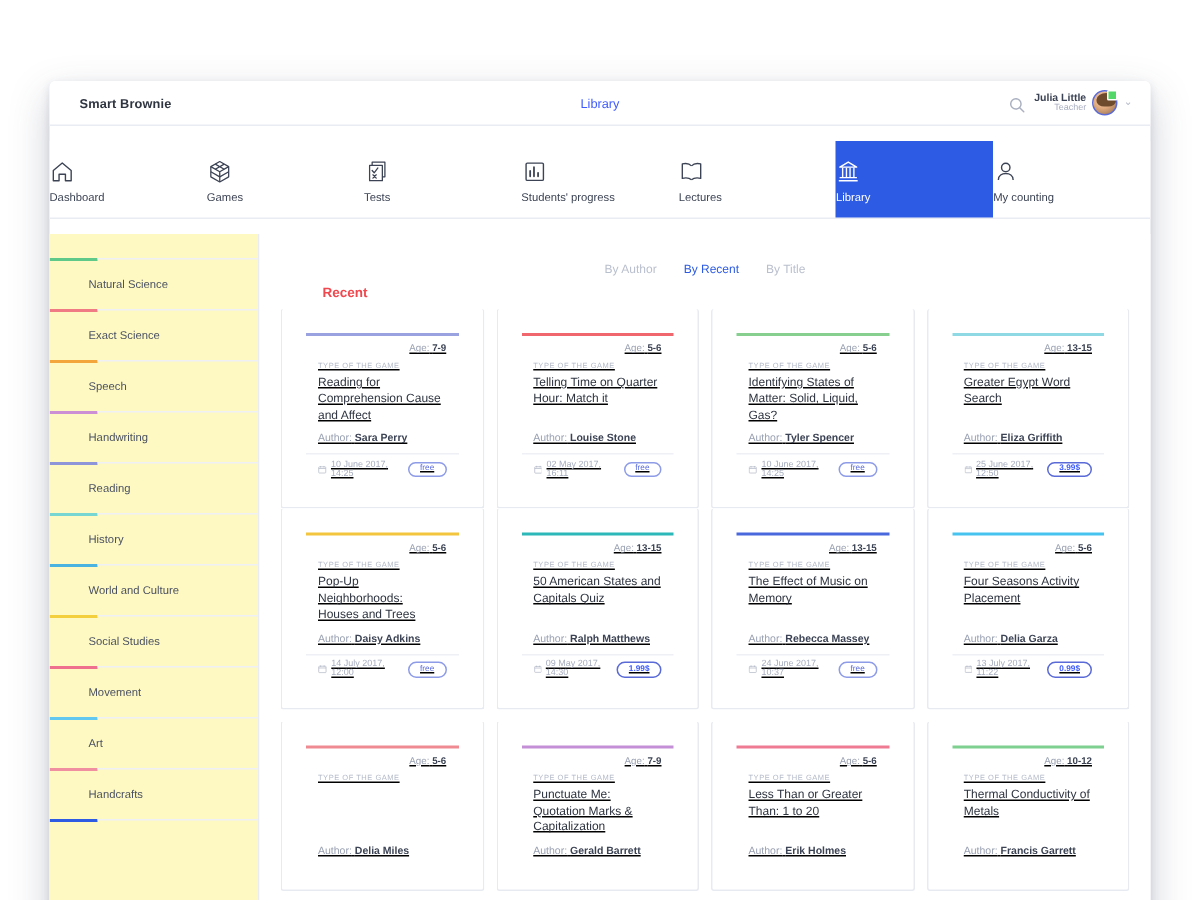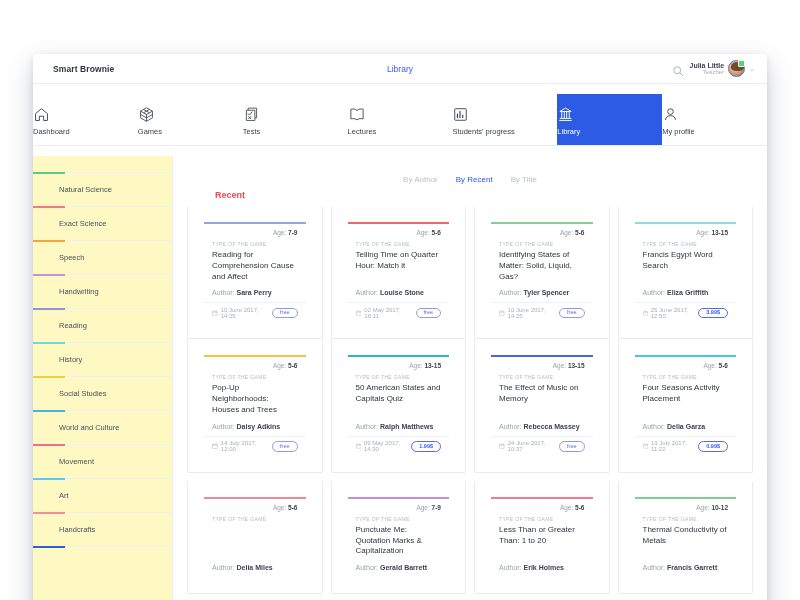--- a/index.html
+++ b/index.html
@@ -179,20 +179,21 @@
   .card {
     background: #fff;
     border: 1px solid #e7eaf1;
     border-top: none;
     border-radius: 2px;
     padding: 16px;
     display: flex;
     flex-direction: column;
     min-height: 92px;
     cursor: pointer;
+    text-decoration: underline;
   }
   .card-accent { height: 2px; width: 100%; }
   .card-inner { padding: 5px 8px 0 8px; flex: 1; display:flex; flex-direction:column; }
   .card-age {
     font-size: 6.5px; color: #9aa1b2; text-align: right; margin-bottom: 5px;
   }
   .card-age b { color: #3c4354; font-weight: bold; }
   .card-type {
     font-size: 5px; color: #b4bac8; letter-spacing: 0.35px; margin-bottom: 3px;
   }
@@ -279,57 +280,57 @@
           <path d="M4 5 H14 V17 H4 Z" fill="#fff"></path>
           <path d="M6 9 l1.6 1.8 L10.5 7" stroke-linecap="round"></path>
           <path d="M6.6 12.4 l2.6 2.6 M9.2 12.4 l-2.6 2.6" stroke-linecap="round"></path>
         </svg>
       </span>
       <span class="nav-label">Tests</span>
     </div>
 
     <div class="nav-item">
       <span class="nav-ico">
+        <svg width="17" height="17" viewBox="0 0 20 20" fill="none" stroke="#3c4354" stroke-width="1.1" stroke-linejoin="round">
+          <rect x="3.2" y="3.2" width="13.6" height="13.6" rx="1"></rect>
+          <path d="M6.4 13.6 V9.4 M9.4 13.6 V6.4 M12.6 13.6 V10.8" stroke-linecap="round" stroke-width="1.4"></path>
+        </svg>
+      </span>
+      <span class="nav-label">Students' progress</span>
+    </div>
+
+    <div class="nav-item">
+      <span class="nav-ico">
         <svg width="18" height="17" viewBox="0 0 22 20" fill="none" stroke="#3c4354" stroke-width="1.1" stroke-linejoin="round">
           <path d="M11 5.2 C9 3 6 3 3.5 3.6 V15.4 C6 14.8 9 14.8 11 16.6"></path>
           <path d="M11 5.2 C13 3 16 3 18.5 3.6 V15.4 C16 14.8 13 14.8 11 16.6"></path>
         </svg>
       </span>
       <span class="nav-label">Lectures</span>
-    </div>
-
-    <div class="nav-item">
-      <span class="nav-ico">
-        <svg width="17" height="17" viewBox="0 0 20 20" fill="none" stroke="#3c4354" stroke-width="1.1" stroke-linejoin="round">
-          <rect x="3.2" y="3.2" width="13.6" height="13.6" rx="1"></rect>
-          <path d="M6.4 13.6 V9.4 M9.4 13.6 V6.4 M12.6 13.6 V10.8" stroke-linecap="round" stroke-width="1.4"></path>
-        </svg>
-      </span>
-      <span class="nav-label">Students' progress</span>
     </div>
 
     <div class="nav-item active">
       <span class="nav-ico">
         <svg width="17" height="17" viewBox="0 0 20 20" fill="none" stroke="#ffffff" stroke-width="1.1" stroke-linejoin="round">
           <path d="M10 2.4 L16.6 6.4 H3.4 Z"></path>
           <path d="M5.6 6.8 V14.4 M8.6 6.8 V14.4 M11.4 6.8 V14.4 M14.4 6.8 V14.4"></path>
           <path d="M3.2 14.6 H16.8 M2.6 17 H17.4"></path>
         </svg>
       </span>
       <span class="nav-label">Library</span>
     </div>
 
     <div class="nav-item">
       <span class="nav-ico">
         <svg width="17" height="17" viewBox="0 0 20 20" fill="none" stroke="#3c4354" stroke-width="1.1" stroke-linejoin="round">
           <circle cx="10" cy="6.6" r="3.3"></circle>
           <path d="M4.2 16.4 C4.2 12.9 7 11.4 10 11.4 C13 11.4 15.8 12.9 15.8 16.4"></path>
         </svg>
       </span>
-      <span class="nav-label">My profile</span>
+      <span class="nav-label">My counting</span>
     </div>
   </div>
 
   <div id="body-split">
 
     <div id="sidebar">
         <div class="side-item">
           <span class="accent" style="background: rgb(95, 201, 138);"></span>
           <span class="hair"></span>
           <span>Natural Science</span>
@@ -353,28 +354,28 @@
           <span class="accent" style="background: rgb(142, 149, 216);"></span>
           <span class="hair"></span>
           <span>Reading</span>
         </div>
         <div class="side-item">
           <span class="accent" style="background: rgb(120, 214, 210);"></span>
           <span class="hair"></span>
           <span>History</span>
         </div>
         <div class="side-item">
+          <span class="accent" style="background: rgb(74, 179, 224);"></span>
+          <span class="hair"></span>
+          <span>World and Culture</span>
+        </div>
+        <div class="side-item">
           <span class="accent" style="background: rgb(243, 207, 62);"></span>
           <span class="hair"></span>
           <span>Social Studies</span>
-        </div>
-        <div class="side-item">
-          <span class="accent" style="background: rgb(74, 179, 224);"></span>
-          <span class="hair"></span>
-          <span>World and Culture</span>
         </div>
         <div class="side-item">
           <span class="accent" style="background: rgb(239, 111, 142);"></span>
           <span class="hair"></span>
           <span>Movement</span>
         </div>
         <div class="side-item">
           <span class="accent" style="background: rgb(99, 200, 239);"></span>
           <span class="hair"></span>
           <span>Art</span>
@@ -457,21 +458,21 @@
                   <span>10 June 2017, 14:25</span>
                 </span>
                 <span class="badge">free</span>
               </div>
             </div>
             <div class="card">
               <div class="card-accent" style="background:#8fd9e5"></div>
               <div class="card-inner">
                 <div class="card-age"><span>Age:</span> <b>13-15</b></div>
                 <div class="card-type">TYPE OF THE GAME</div>
-                <div class="card-name">Francis Egypt Word Search</div>
+                <div class="card-name">Greater Egypt Word Search</div>
                 <div class="card-author"><span>Author:</span> <b>Eliza Griffith</b></div>
               </div>
               <div class="card-foot">
                 <span class="card-date">
                   <svg width="6" height="6" viewBox="0 0 12 12" fill="none" stroke="#b0b6c4" stroke-width="1">
                     <rect x="1" y="2.2" width="10" height="8.8" rx="1"></rect>
                     <path d="M1 4.6 H11 M3.6 1 V3.2 M8.4 1 V3.2"></path>
                   </svg>
                   <span>25 June 2017, 12:50</span>
                 </span>

